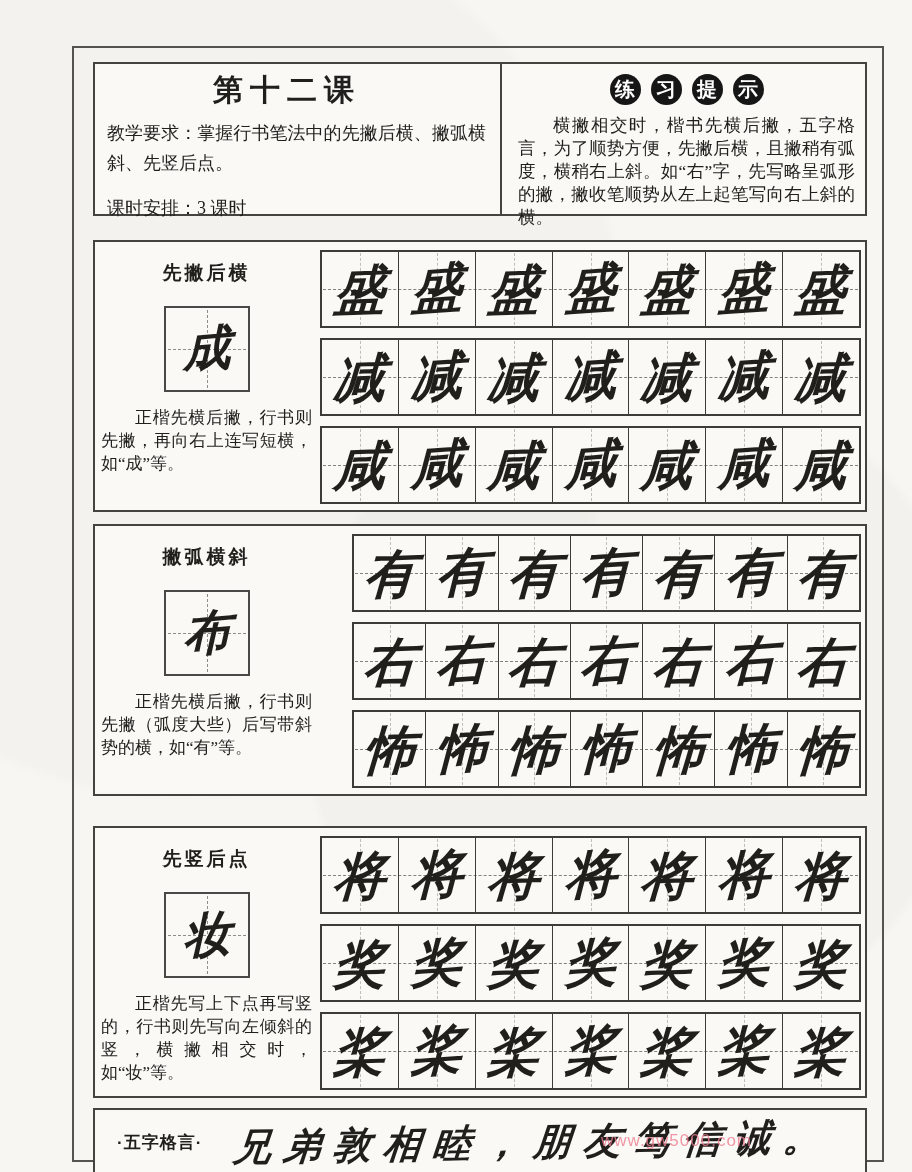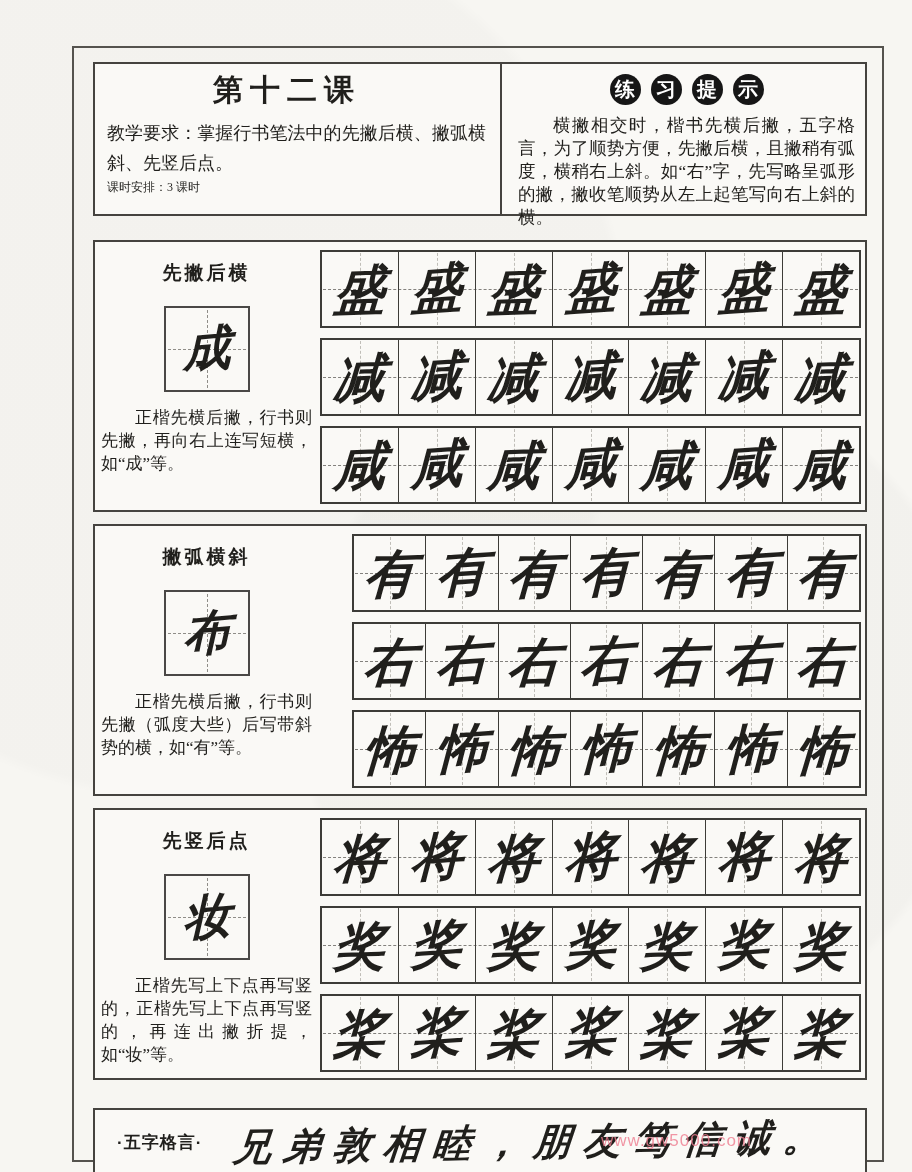--- a/index.html
+++ b/index.html
@@ -15,31 +15,31 @@
   .outer-border{position:absolute; left:72px; top:46px; width:812px; height:1116px; border:2px solid #55534e;}
   .box{position:absolute; left:93px; width:774px; border:2px solid var(--border); background:var(--cellbg);}
 
   
   .topbox{top:62px; height:154px; display:flex;}
   .top-left{width:407px; border-right:2px solid var(--border); padding:6px 14px 0 12px;}
   .lesson-title{font-family:"Liberation Sans", sans-serif; font-size:30px; font-weight:bold;
                 letter-spacing:7px; text-align:center; width:360px;}
   .req{margin-top:7px; font-size:18px; line-height:30px; text-align:justify;}
   .lbl{font-family:"Liberation Sans", sans-serif; font-weight:normal;}
-  .hours{margin-top:1px; font-size:12px;}
+  .hours{margin-top:18px; font-size:18px;}
   .top-right{flex:1; padding:8px 10px 0 16px;}
   .badges{display:flex; justify-content:center; gap:10px; margin:2px 0 9px 0;}
   .badge{width:31px; height:31px; border-radius:50%; background:var(--badge-bg); color:var(--badge-fg);
          font-family:"Liberation Sans", sans-serif; font-size:20px; font-weight:bold;
          display:flex; align-items:center; justify-content:center;}
   .tips-body{font-size:17.5px; line-height:23px; text-indent:2em; text-align:justify;}
 
   
   .section{height:272px; display:flex;}
-  .sec1{top:240px;} .sec2{top:524px;gap:32px;} .sec3{top:808px;}
+  .sec1{top:240px;} .sec2{top:524px;gap:32px;} .sec3{top:826px;}
   .left-panel{width:225px; padding:18px 8px 0 6px;}
   .sec-heading{font-family:"Liberation Sans", sans-serif; font-size:19px; font-weight:bold;
                letter-spacing:3px; text-align:center;}
   .ex-box{width:86px; height:86px; border:2px solid #4a4846; margin:20px auto 0 auto; position:relative;
           display:flex; align-items:center; justify-content:center; background:var(--cellbg);}
   .ex-box::before{content:""; position:absolute; left:2px; right:2px; top:50%; border-top:1px dashed var(--guide);}
   .ex-box::after{content:""; position:absolute; top:2px; bottom:2px; left:50%; border-left:1px dashed var(--guide);}
   .ex-char{position:relative; z-index:1; font-size:48px; font-weight:600; font-style:italic;
            display:inline-block; transform:rotate(-5deg) skewX(-4deg);}
   .sec-desc{margin-top:14px; font-size:17px; line-height:23px; text-indent:2em; text-align:justify;}
@@ -298,21 +298,21 @@
           </div>
         </div>
   </div>
 
   <div class="box section sec3">
     <div class="left-panel">
       <div class="sec-heading">先竖后点</div>
       <div class="ex-box">
         <span class="ex-char">妆</span>
       </div>
-      <p class="sec-desc">正楷先写上下点再写竖的，正楷先写上下点再写竖的，再连出撇折提，如“妆”等。</p>
+      <p class="sec-desc">正楷先写上下点再写竖的，行书则先写向左倾斜的竖，横撇相交时，如“妆”等。</p>
     </div>
     <div class="grid">
           <div class="row">
             <div class="hline"></div>
             <div class="cell">
               <div class="vline"></div>
               <span class="glyph">将</span>
             </div>
             <div class="cell">
               <div class="vline"></div>

